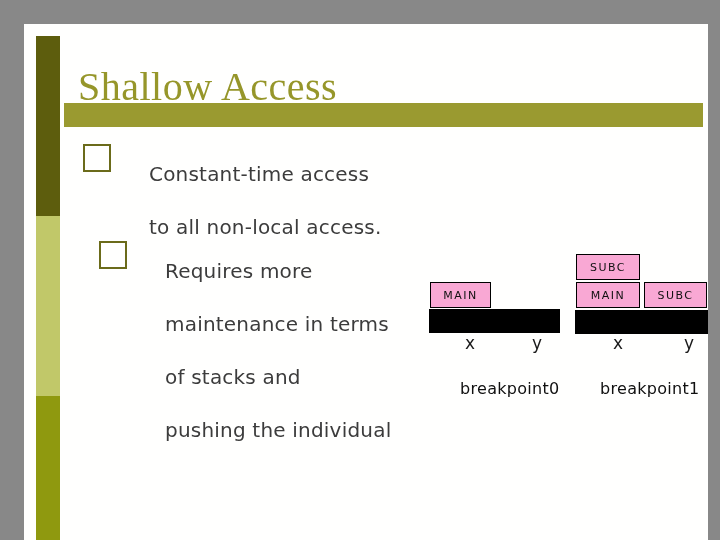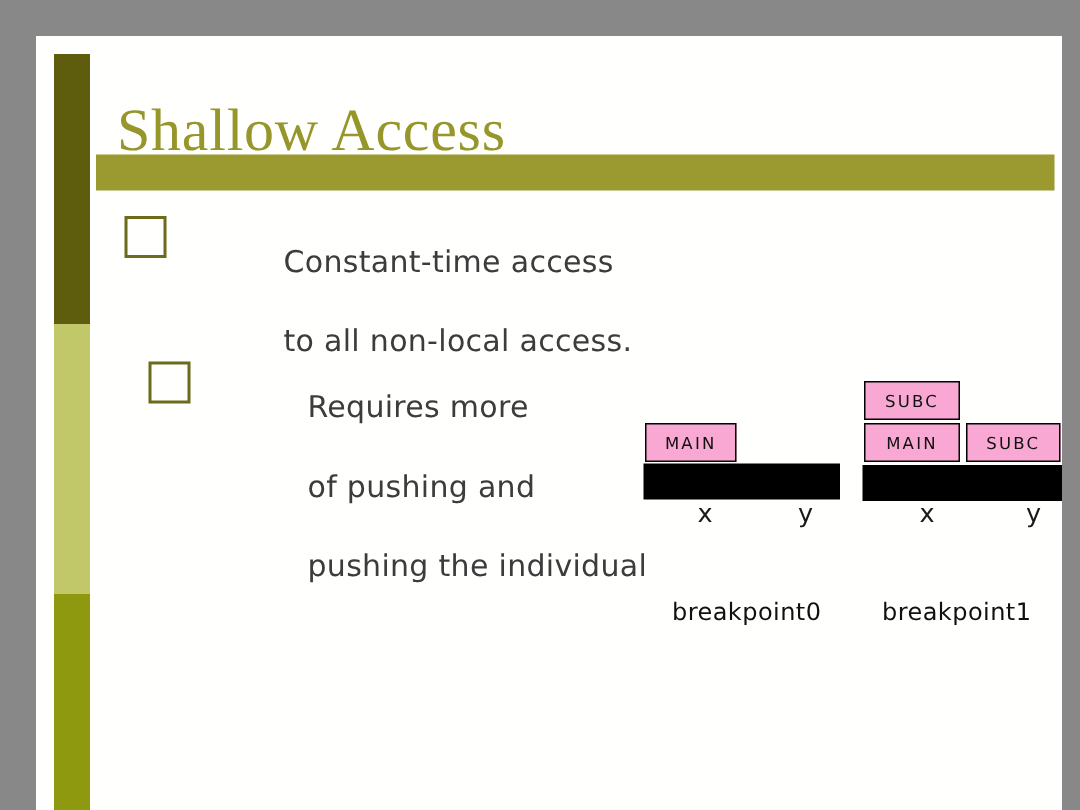--- a/index.html
+++ b/index.html
@@ -26,21 +26,21 @@
     font-size:40px; line-height:1.15;
     color:#96962a; letter-spacing:0.5px;
     white-space:nowrap;
   }
   .title-rule {
     position:absolute; left:40px; top:79px;
     width:639px; height:3px; background:#9a9a30;
   }
 
   
-  .bullet { position:absolute; display:flex;gap:40px; }
+  .bullet { position:absolute; display:flex; }
   .bullet-1 { left:47px; top:100px; }
   .bullet-2 { left:63px; top:197px; }
   .bullet-square {
     flex:none; width:8px; height:8px;
     border:2px solid #6b6b1a; background:transparent;
     margin-top:8px;
   }
   .bullet-text {
     margin-left:14px;
     font-size:20px; line-height:29px;
@@ -67,23 +67,24 @@
   .slot-label {
     position:absolute; top:297px; width:24px;
     text-align:center; font-size:17px; color:#1a1a1a;
   }
   .slot-x0 { left:429px; }
   .slot-y0 { left:496px; }
   .slot-x1 { left:577px; }
   .slot-y1 { left:648px; }
 
   .caption {
-    position:absolute; top:362px;
+    position:absolute; top:343px;
     font-size:16px; color:#101010; letter-spacing:0.3px;
     white-space:nowrap;
+    margin-left:12px;
   }
   .caption-0 { left:412px; }
   .caption-1 { left:552px; }
 </style>
 </head>
 <body>
 
 <div class="slide">
 
   <div class="sidebar">
@@ -100,21 +101,22 @@
     <div class="bullet-text">
       <div>Constant-time access</div>
       <div>to all non-local access.</div>
     </div>
   </div>
 
   <div class="bullet bullet-2">
     <div class="bullet-square"></div>
     <div class="bullet-text">
       <div>Requires more</div>
-      <div>of pushing and</div>
+      <div>maintenance in terms</div>
+      <div>of stacks and</div>
       <div>pushing the individual</div>
     </div>
   </div>
 
   <div class="dbox box-main-0">MAIN</div>
   <div class="baseline baseline-0"></div>
   <div class="slot-label slot-x0">x</div>
   <div class="slot-label slot-y0">y</div>
   <div class="caption caption-0">breakpoint0</div>
 

